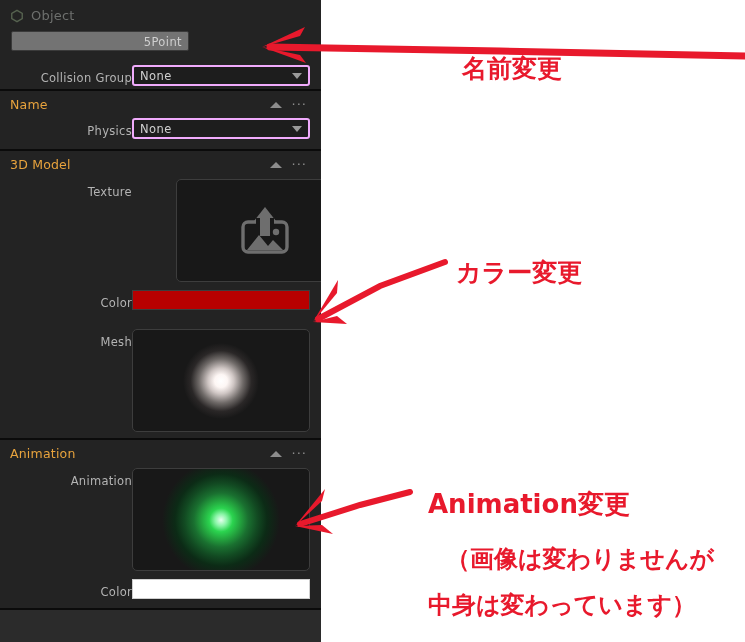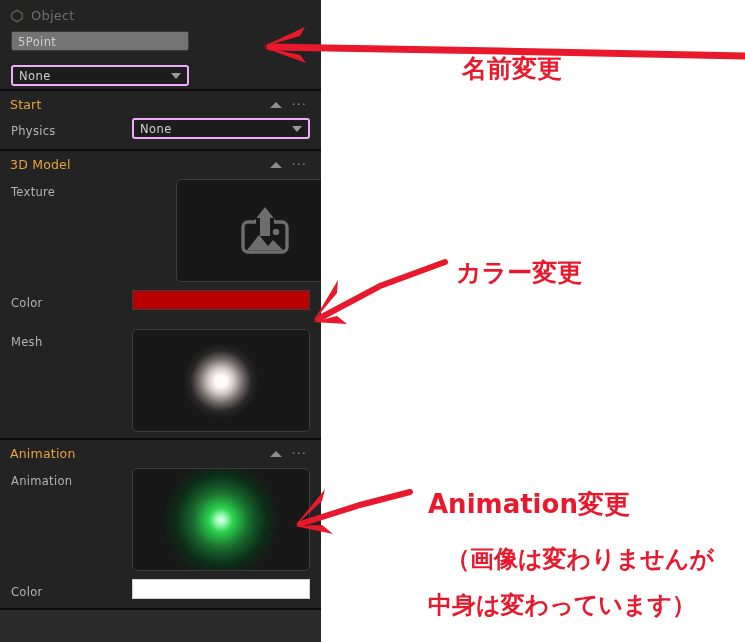--- a/index.html
+++ b/index.html
@@ -17,20 +17,21 @@
 
   
   #inspector {
     position: absolute;
     left: 0;
     top: 0;
     width: 321px;
     height: 642px;
     background: #232323;
     overflow: hidden;
+    text-align: right;
   }
 
   .section {
     background: #232323;
     border-bottom: 2px solid #0b0b0b;
     position: relative;
   }
 
   .sec-header {
     height: 27px;
@@ -218,32 +219,33 @@
       <span class="sec-title muted">Object</span>
     </div>
 
     <div class="row">
       <div class="row-field">
         <div class="text-input">5Point</div>
       </div>
     </div>
 
     <div class="row" style="margin-top:4px;">
+      <div class="row-label">Collision Group</div>
       <div class="row-field">
         <div class="dropdown">
           <span>None</span>
           <span class="caret"></span>
         </div>
       </div>
     </div>
   </div>
 
   <div class="section" style="height:58px;">
     <div class="sec-header">
-      <span class="sec-title">Start</span>
+      <span class="sec-title">Name</span>
       <span class="sec-tools">
         <span class="tri-up"></span>
         <span class="dots">···</span>
       </span>
     </div>
     <div class="row">
       <div class="row-label">Physics</div>
       <div class="row-field">
         <div class="dropdown">
           <span>None</span>

